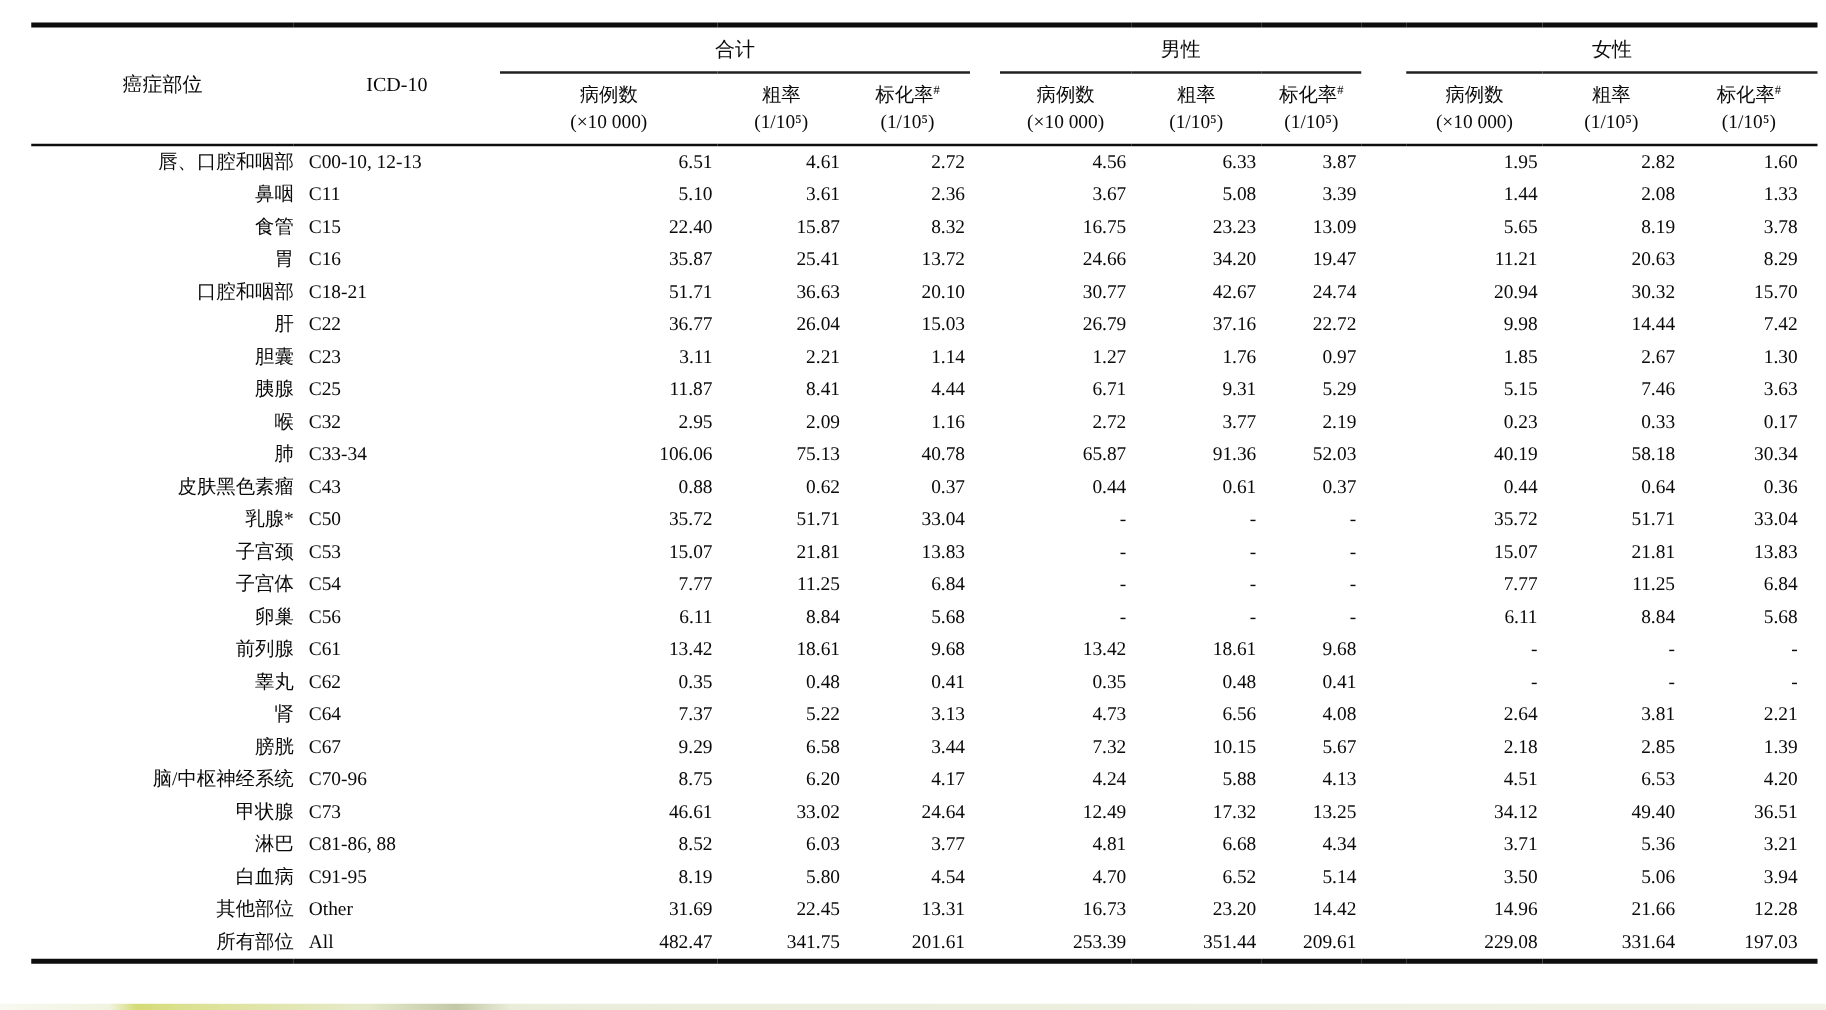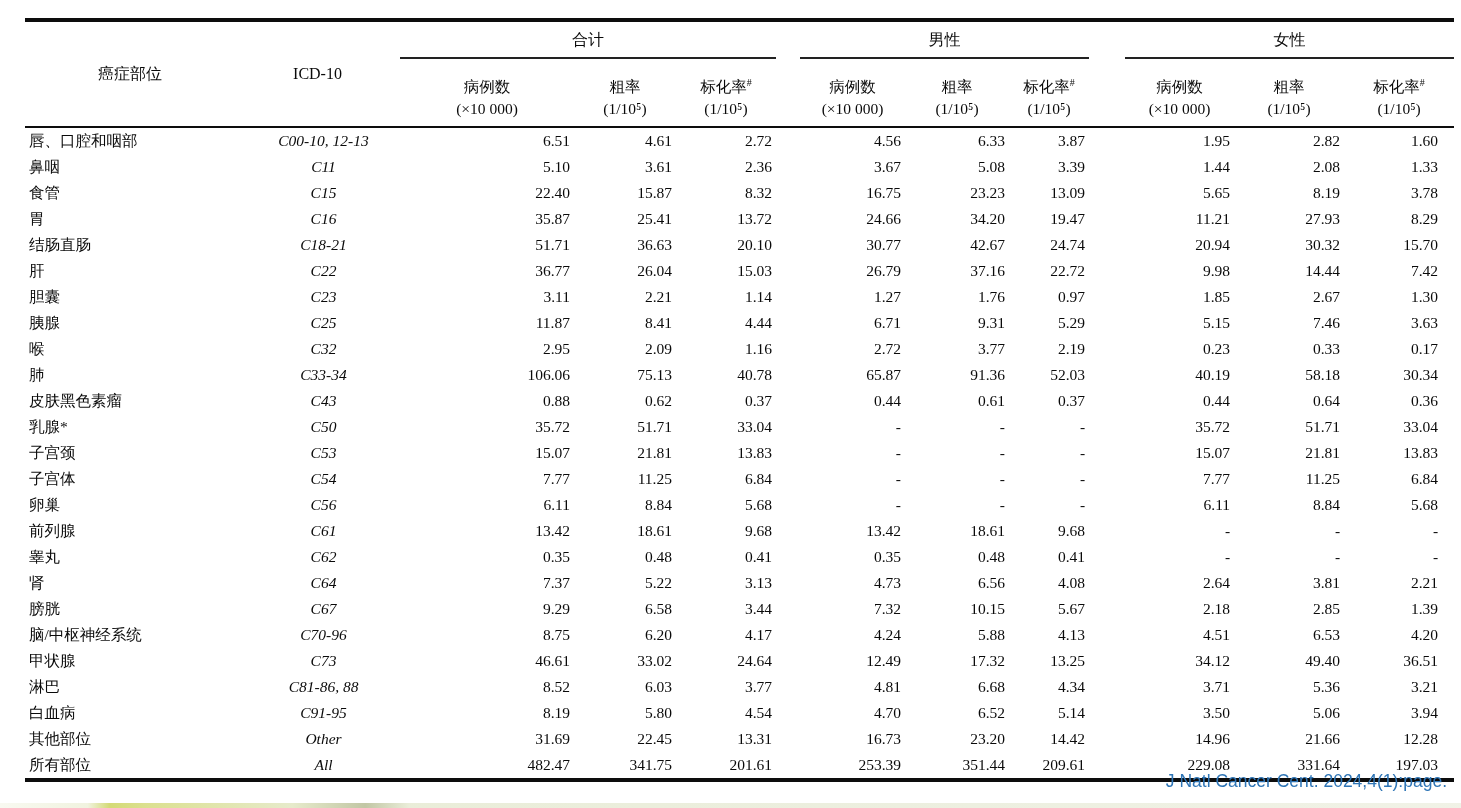--- a/index.html
+++ b/index.html
@@ -57,46 +57,45 @@
   th.group {
     border-bottom: 2px solid #222;
     padding-top: 8px;
     padding-bottom: 6px;
     font-size: 16px;
   }
   th.gap-head {
     border-bottom: 2px solid #0d0d0d;
   }
   tr.subnames th {
-    padding-top: 18px;
+    padding-top: 7px;
     font-size: 15.5px;
   }
   tr.subunits th {
     padding-bottom: 8px;
     padding-top: 2px;
     border-bottom: 2px solid #0d0d0d;
     font-size: 15.5px;
   }
   sup.marker {
     font-size: 10px;
     line-height: 0;
   }
   tbody td {
     height: 26px;
     line-height: 26px;
   }
   tbody td.site {
-    text-align: left;
+    text-align: right;
     padding-left: 4px;
     font-size: 15.5px;
   }
   tbody td.icd {
-    text-align: center;
+    text-align: left;
     padding-left: 12px;
-    font-style: italic;
   }
   tbody td.num {
     text-align: right;
     padding-right: 4px;
   }
   tbody td.num:last-child { padding-right: 16px; }
   tbody tr:last-child td { border-bottom: 4px solid #0d0d0d; margin-left: 32px; }
 
   .citation {
     position: absolute;
@@ -226,26 +225,26 @@
       <td class="icd">C16</td>
       <td class="num">35.87</td>
       <td class="num">25.41</td>
       <td class="num">13.72</td>
       <td class="spacer"></td>
       <td class="num">24.66</td>
       <td class="num">34.20</td>
       <td class="num">19.47</td>
       <td class="spacer"></td>
       <td class="num">11.21</td>
-      <td class="num">27.93</td>
+      <td class="num">20.63</td>
       <td class="num">8.29</td>
     </tr>
 
     <tr>
-      <td class="site">结肠直肠</td>
+      <td class="site">口腔和咽部</td>
       <td class="icd">C18-21</td>
       <td class="num">51.71</td>
       <td class="num">36.63</td>
       <td class="num">20.10</td>
       <td class="spacer"></td>
       <td class="num">30.77</td>
       <td class="num">42.67</td>
       <td class="num">24.74</td>
       <td class="spacer"></td>
       <td class="num">20.94</td>
@@ -568,15 +567,14 @@
       <td class="num">351.44</td>
       <td class="num">209.61</td>
       <td class="spacer"></td>
       <td class="num">229.08</td>
       <td class="num">331.64</td>
       <td class="num">197.03</td>
     </tr>
   </tbody>
   </table>
 
-  <div class="citation" style="color: rgb(46, 117, 182);">J Natl Cancer Cent. 2024,4(1):page.</div>
   <div class="bottom-strip"></div>
 </div>
 
 </body></html>

